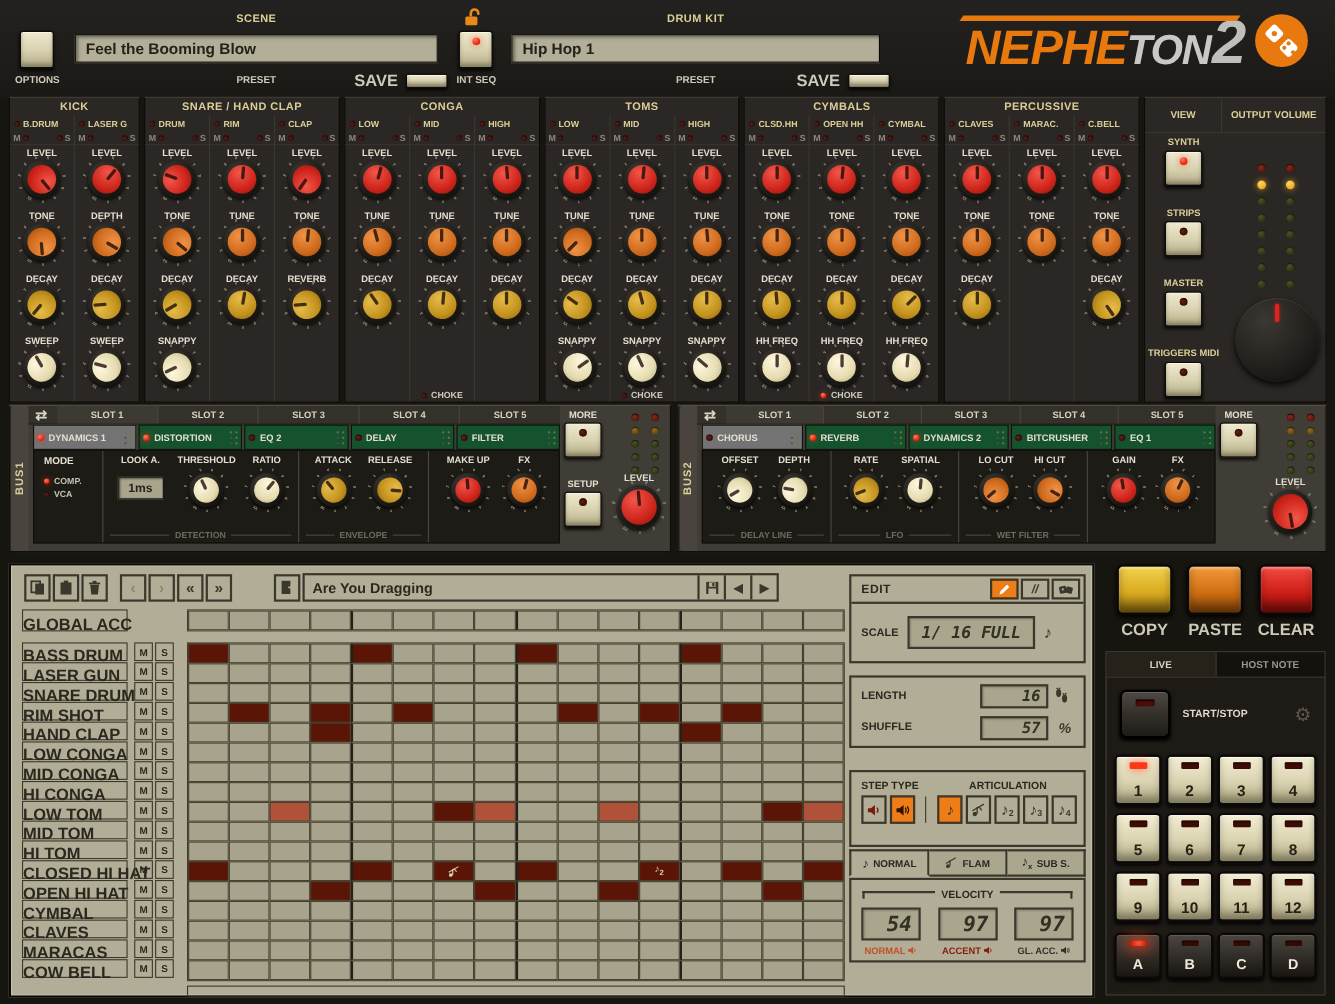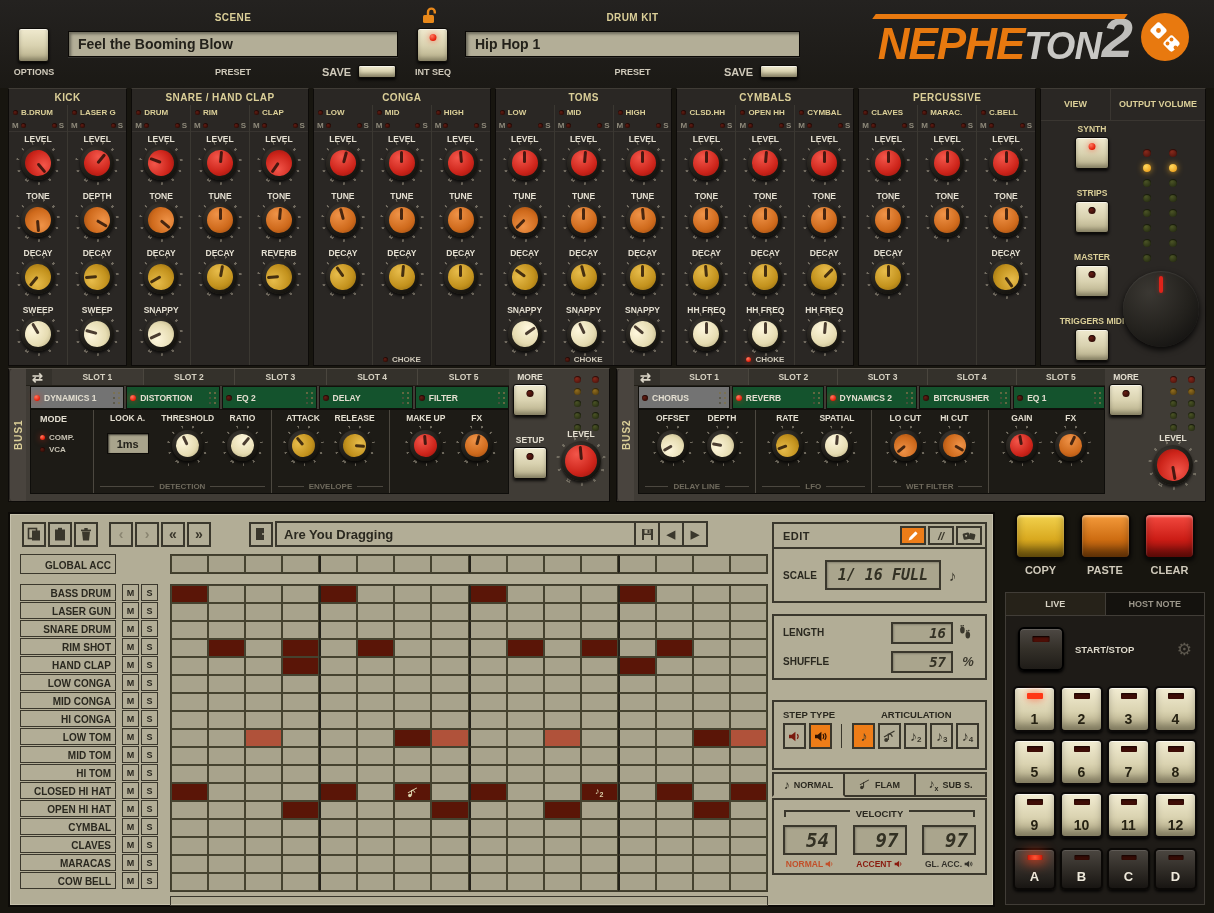--- a/index.html
+++ b/index.html
@@ -24,21 +24,21 @@
 .mled.sm{width:7px;height:7px}
 .mled.red{background:radial-gradient(circle at 35% 30%,#8a2a1c,#43100a)}
 .mled.amber{background:radial-gradient(circle at 35% 30%,#96701e,#4a370f)}
 .mled.amber-on{background:radial-gradient(circle at 35% 30%,#ffd95e,#e8930f);box-shadow:0 0 6px #f8b325cc}
 .mled.green{background:radial-gradient(circle at 35% 30%,#4c5526,#20260f)}
 
 .topbar{position:absolute;left:0;top:0;width:100%;height:88px;background:linear-gradient(#242220,#1b1915)}
 .topbar>*{position:absolute}
 .ylab{font-size:10px;font-weight:bold;color:#dbcf98;text-align:center;letter-spacing:.4px}
 .blab{font-size:9px;font-weight:bold;color:#cfc9ba;text-align:center}
-.blab2{font-size:11px;font-weight:bold;color:#cfc9ba}
+.blab2{font-size:15px;font-weight:bold;color:#cfc9ba}
 .sq{width:31px;height:34px}
 .sq .led{position:absolute;top:5px;left:50%;transform:translateX(-50%)}
 .field{height:26px;background:#b3ae97;border:1px solid #0b0906;box-shadow:inset 2px 2px 3px #00000066,0 1px 0 #ffffff18;color:#23211a;font-weight:bold;font-size:14px;display:flex;align-items:center;padding:0 9px}
 .save-grp{display:flex;align-items:center;gap:7px}
 .savebtn{width:38px;height:13px;border-radius:2px}
 .logo{right:24px;top:6px;display:flex;align-items:flex-end;height:56px}
 .logo-line{position:absolute;left:-4px;top:8px;right:64px;height:5px;background:#e8790f;transform:skewX(-35deg)}
 .lg{font-style:italic;font-weight:bold;letter-spacing:-1px;line-height:.85}
 .lg1{font-size:44px;color:#e8790f}
 .lg2{font-size:38px;color:#c9c8c5}
@@ -55,21 +55,21 @@
 .ch-ms{height:13px;display:flex;align-items:center;justify-content:space-between;padding:0 3px;font-size:8px;font-weight:bold;color:#8d8879;border-bottom:1px solid #383430}
 .ms-side{display:flex;align-items:center;gap:2px;cursor:pointer}
 .kcell{height:57px;display:flex;flex-direction:column;align-items:center}
 .kcell label{font-size:8.5px;font-weight:bold;color:#e4dfd1;height:12px;margin-top:2px;white-space:nowrap}
 .choke{position:absolute;bottom:1px;left:0;right:0;display:flex;align-items:center;justify-content:center;gap:4px;font-size:8px;font-weight:bold;color:#cfc9ba}
 
 #viewout{position:absolute;left:1040px;top:88px;width:166px;height:278px;background:#2a2724;border:1px solid #0d0b09;border-top-color:#403c36}
 .vo-head{display:flex;height:32px;border-bottom:1px solid #3a3631}
 .vo-head .vh{flex:1;display:flex;align-items:center;justify-content:center;font-size:9px;font-weight:bold;color:#dbcf98;text-align:center;line-height:1.1}
 .vo-head .vh:first-child{border-right:1px solid #3a3631;flex:0 0 70px}
-#view-btns{position:absolute;left:16px;top:36px;width:70px;bottom:4px;display:flex;flex-direction:column;justify-content:space-between;align-items:center}
+#view-btns{position:absolute;left:0;top:36px;width:70px;bottom:4px;display:flex;flex-direction:column;justify-content:space-between;align-items:center}
 .vbtn-wrap{display:flex;flex-direction:column;align-items:center;gap:3px}
 .vbtn-lab{font-size:8.5px;font-weight:bold;color:#dbcf98;text-align:center;line-height:1.1;max-width:66px}
 .vbtn{width:34px;height:32px}
 #out-meter{position:absolute;left:102px;top:60px;display:grid;grid-template-columns:repeat(2,8px);gap:7px 18px}
 #outknob{position:absolute;left:82px;top:182px;width:76px;height:76px;border-radius:50%;background:radial-gradient(circle at 35% 28%,#3b3833,#23211d 55%,#121110 88%);box-shadow:0 3px 6px #000d,inset 0 1px 1px #ffffff14}
 #outknob::before{content:"";position:absolute;inset:-9px;border-radius:50%;background:repeating-conic-gradient(#55514a 0 3deg,transparent 3deg 18deg);-webkit-mask:radial-gradient(circle,transparent 85%,#000 86%);mask:radial-gradient(circle,transparent 85%,#000 86%)}
 #outknob i{position:absolute;left:50%;top:5px;width:4px;height:17px;margin-left:-2px;border-radius:2px;background:#e0231a;box-shadow:0 0 4px #ff2a1566}
 
 .bus{position:absolute;top:368px;height:134px;display:flex;background:#403c36;border:1px solid #0d0b09;border-top-color:#565149}
 #bus1{left:8px;width:602px}#bus2{left:616px;width:590px}
@@ -110,21 +110,21 @@
 
 #seq{position:absolute;left:8px;top:512px;width:987px;height:395px;background:#b2ad96;border:2px solid #0c0a07;box-shadow:inset 0 0 0 1px #c6c1ac}
 #seq>*{position:absolute}
 .seq-toolbar{left:10px;top:7px;height:26px;display:flex;align-items:center}
 .tbtn{width:24px;height:25px;border:2px solid #3a372c;display:flex;align-items:center;justify-content:center;color:#3a372c;font-weight:bold;font-size:14px;cursor:pointer;background:transparent;margin-left:2px}
 .tbtn.dim{color:#8a8571;border-color:#3a372c}
 .tgap{width:9px}
 .pname{width:433px;height:26px;border:2px solid #3a372c;display:flex;align-items:center;font-size:13px;font-weight:bold;color:#2a281f;margin-left:2px}
 .pname .pn-txt{flex:1;padding:0 7px;white-space:nowrap;overflow:hidden}
 .pname .pn-btn{width:24px;height:22px;border-left:2px solid #3a372c;display:flex;align-items:center;justify-content:center;color:#3a372c;cursor:pointer;font-size:11px}
-.trk{left:10px;width:96px;height:17px;border:1px solid #3a372c;font-size:10px;font-weight:bold;color:#2a281f;text-align:right;padding:3px 4px 0 0;cursor:pointer;white-space:nowrap}
+.trk{left:10px;width:96px;height:17px;border:1px solid #3a372c;font-size:15px;font-weight:bold;color:#2a281f;padding:3px 4px 0 0;cursor:pointer;white-space:nowrap}
 .msb{width:17px;height:17px;border:1px solid #3a372c;font-size:9px;font-weight:bold;color:#2a281f;text-align:center;padding-top:3px;cursor:pointer}
 .grow{display:flex;height:18px}
 .grow.gacc{left:160px;top:40px;width:598px;height:20px;border:1px solid #3f3c2c}
 #grid{left:160px;top:70px;width:598px;border:1px solid #3f3c2c}
 .gcell{flex:1;border:1px solid #45422f;background:#a8a38c;cursor:pointer;display:flex;align-items:center;justify-content:center}
 .gcell.gb{border-left:2px solid #23211a}
 .gcell.f-h{background:#5a1507}
 .gcell.f-s{background:#b0523a}
 .cic{font-size:9px;color:#dbd2ab;font-weight:bold;line-height:1}
 .cic sub{font-size:7px}

